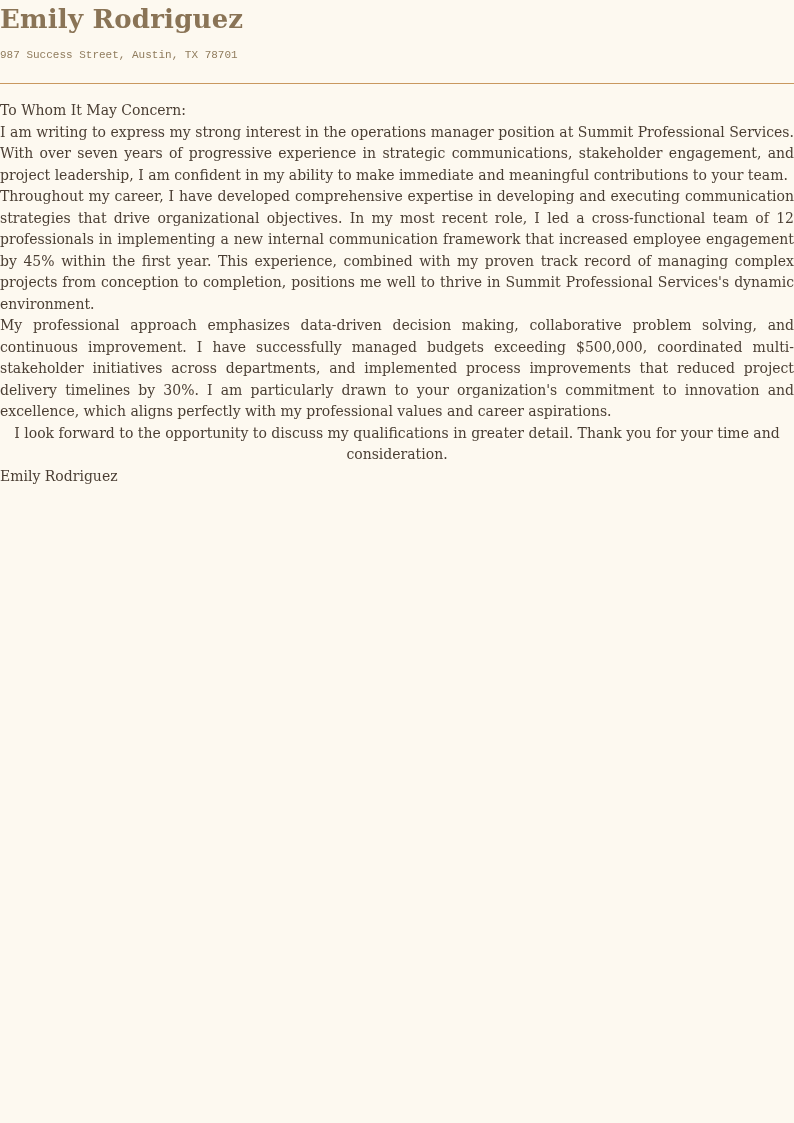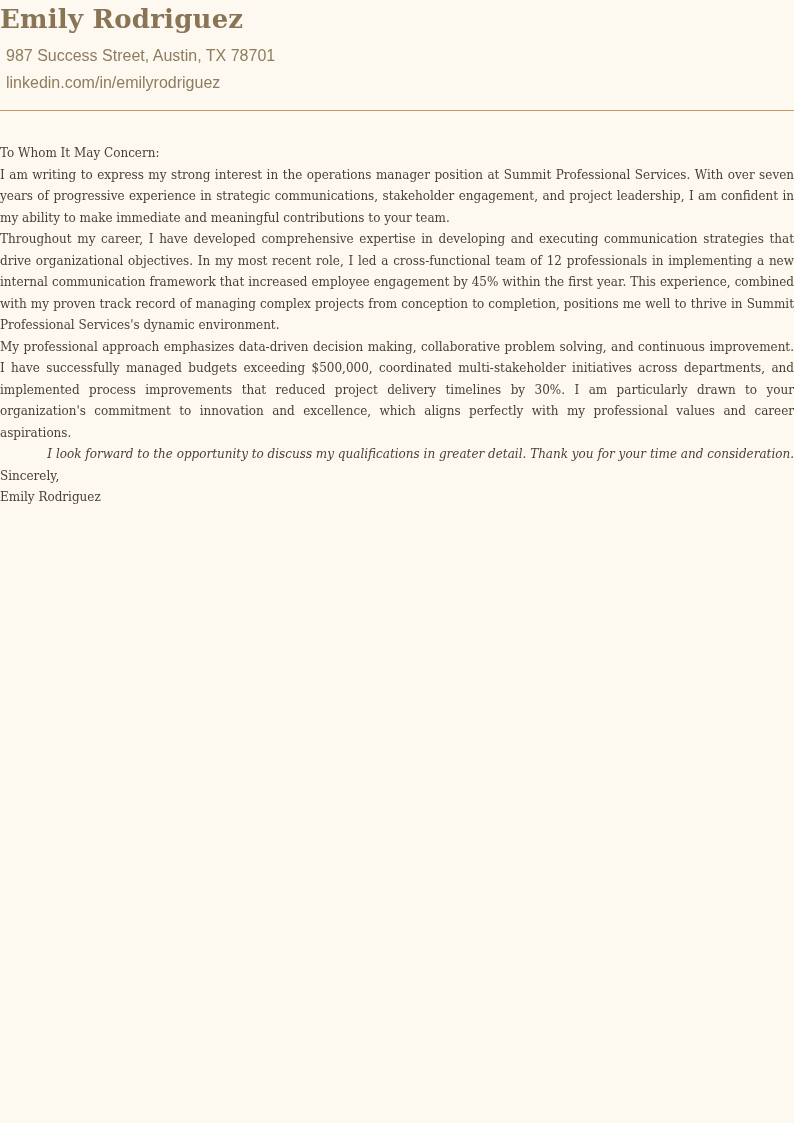--- a/index.html
+++ b/index.html
@@ -21,61 +21,58 @@
     margin: 0 0 8px 0;
     font-family: "DejaVu Serif", serif;
     font-size: 26px;
     font-weight: bold;
     line-height: 1.2;
     color: var(--heading, #8a7456);
     letter-spacing: 0.2px;
   }
   .contact-line {
     margin: 14px 0;
-    font-family: Liberation Sans, sans-serif;
-    font-size: 16px;
+    font-family: Liberation Mono, monospace;
+    font-size: 11px;
     line-height: 13px;
     color: var(--contact, #907c5d);
-    padding-left: 6px;
   }
   .header-divider {
     border: none;
     border-top: 1px solid var(--accent-line, #c9985f);
     margin: 21px 0 0 0;
   }
   
   .letter-body {
-    margin-top: 32px;
-    font-size: 12px;
+    margin-top: 16px;
+    font-size: 14px;
     line-height: 21.5px;
     color: var(--body-text, #4a3e33);
   }
   .letter-body p { margin: 0; }
   .salutation { margin: 0 0 20px 0; }
   .para { margin: 0 0 20px 0; text-align: justify; }
-  .para.last { text-align: right; font-style: italic; }
+  .para.last { text-align: center; }
   .closing { margin: 46px 0 0 0; }
   .signature-name { margin: 11px 0 0 0; }
 </style>
 </head>
 <body>
 
 <div class="page">
 
   <header>
     <h1 class="applicant-name">Emily Rodriguez</h1>
     <p class="contact-line">987 Success Street, Austin, TX 78701</p>
-    <p class="contact-line">linkedin.com/in/emilyrodriguez</p>
   </header>
 
   <hr class="header-divider">
 
   <main class="letter-body">
     <p class="salutation">To Whom It May Concern:</p>
     <p class="para">I am writing to express my strong interest in the operations manager position at Summit Professional Services. With over seven years of progressive experience in strategic communications, stakeholder engagement, and project leadership, I am confident in my ability to make immediate and meaningful contributions to your team.</p>
     <p class="para">Throughout my career, I have developed comprehensive expertise in developing and executing communication strategies that drive organizational objectives. In my most recent role, I led a cross-functional team of 12 professionals in implementing a new internal communication framework that increased employee engagement by 45% within the first year. This experience, combined with my proven track record of managing complex projects from conception to completion, positions me well to thrive in Summit Professional Services's dynamic environment.</p>
     <p class="para">My professional approach emphasizes data-driven decision making, collaborative problem solving, and continuous improvement. I have successfully managed budgets exceeding $500,000, coordinated multi-stakeholder initiatives across departments, and implemented process improvements that reduced project delivery timelines by 30%. I am particularly drawn to your organization's commitment to innovation and excellence, which aligns perfectly with my professional values and career aspirations.</p>
     <p class="para last">I look forward to the opportunity to discuss my qualifications in greater detail. Thank you for your time and consideration.</p>
-    <p class="closing">Sincerely,</p>
     <p class="signature-name">Emily Rodriguez</p>
   </main>
 
 </div>
 
 </body></html>

